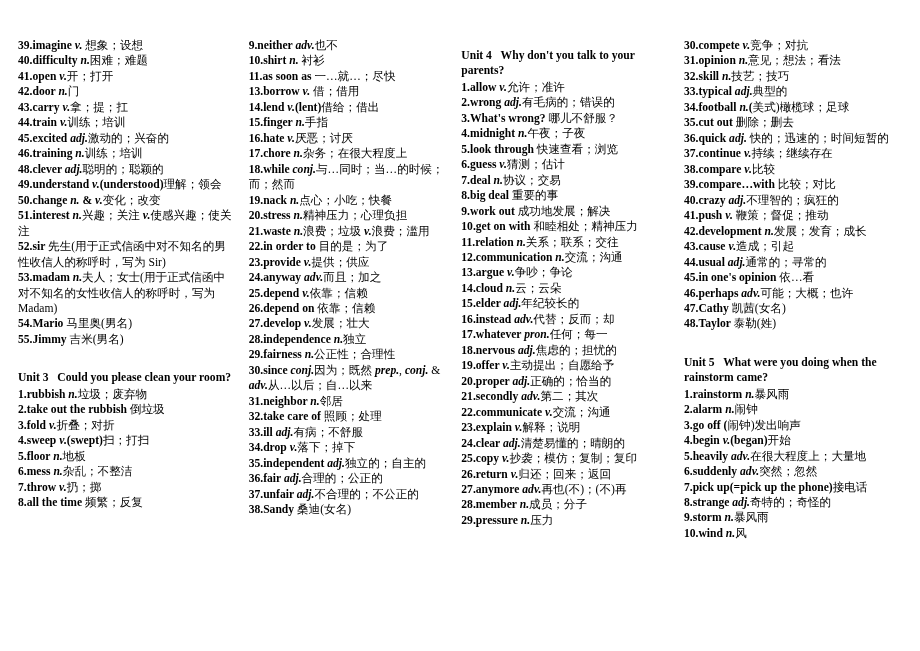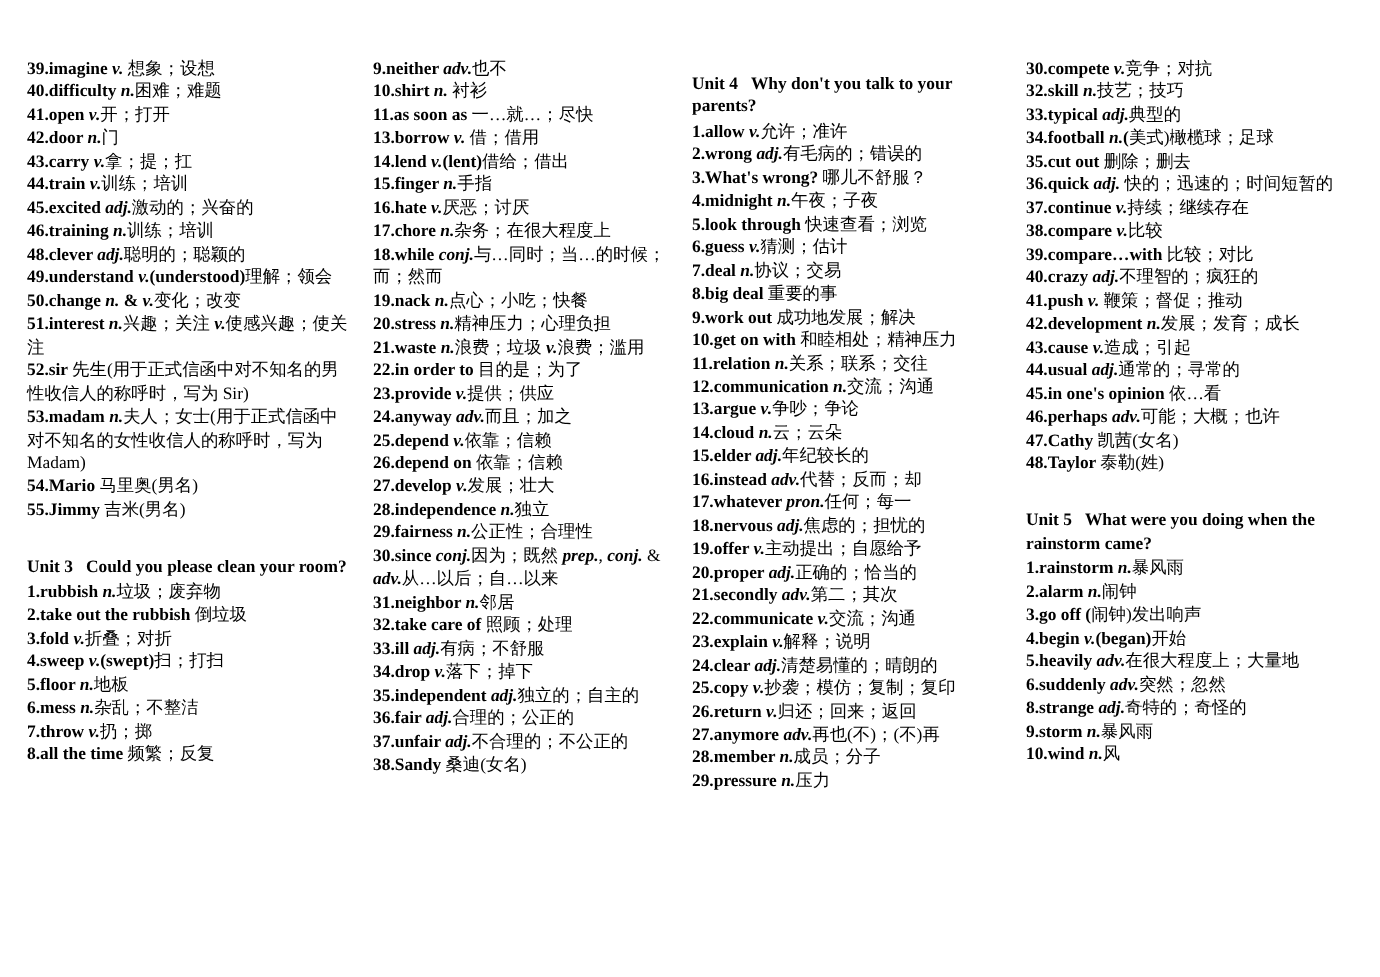--- a/index.html
+++ b/index.html
@@ -156,20 +156,21 @@
       <div class="entry">23.explain <span class="pos">v.</span><span class="def">解释；说明</span></div>
       <div class="entry">24.clear <span class="pos">adj.</span><span class="def">清楚易懂的；晴朗的</span></div>
       <div class="entry">25.copy <span class="pos">v.</span><span class="def">抄袭；模仿；复制；复印</span></div>
       <div class="entry">26.return <span class="pos">v.</span><span class="def">归还；回来；返回</span></div>
       <div class="entry">27.anymore <span class="pos">adv.</span><span class="def">再也(不)；(不)再</span></div>
       <div class="entry">28.member <span class="pos">n.</span><span class="def">成员；分子</span></div>
       <div class="entry">29.pressure <span class="pos">n.</span><span class="def">压力</span></div>
     </div>
   <div class="column col-4">
       <div class="entry">30.compete <span class="pos">v.</span><span class="def">竞争；对抗</span></div>
+      <div class="entry">31.opinion <span class="pos">n.</span><span class="def">意见；想法；看法</span></div>
       <div class="entry">32.skill <span class="pos">n.</span><span class="def">技艺；技巧</span></div>
       <div class="entry">33.typical <span class="pos">adj.</span><span class="def">典型的</span></div>
       <div class="entry">34.football <span class="pos">n.</span>(<span class="def">美式)橄榄球；足球</span></div>
       <div class="entry">35.cut out <span class="def">删除；删去</span></div>
       <div class="entry">36.quick <span class="pos">adj.</span> <span class="def">快的；迅速的；时间短暂的</span></div>
       <div class="entry">37.continue <span class="pos">v.</span><span class="def">持续；继续存在</span></div>
       <div class="entry">38.compare <span class="pos">v.</span><span class="def">比较</span></div>
       <div class="entry">39.compare…with <span class="def">比较；对比</span></div>
       <div class="entry">40.crazy <span class="pos">adj.</span><span class="def">不理智的；疯狂的</span></div>
       <div class="entry">41.push <span class="pos">v.</span> <span class="def">鞭策；督促；推动</span></div>
@@ -183,17 +184,18 @@
       <div class="spacer-md"></div>
       <div class="unit-head">
         <span class="ttl">Unit 5&nbsp;&nbsp;&nbsp;What were you doing when the rainstorm came?</span>
       </div>
       <div class="entry">1.rainstorm <span class="pos">n.</span><span class="def">暴风雨</span></div>
       <div class="entry">2.alarm <span class="pos">n.</span><span class="def">闹钟</span></div>
       <div class="entry">3.go off (<span class="def">闹钟)发出响声</span></div>
       <div class="entry">4.begin <span class="pos">v.</span>(began)<span class="def">开始</span></div>
       <div class="entry">5.heavily <span class="pos">adv.</span><span class="def">在很大程度上；大量地</span></div>
       <div class="entry">6.suddenly <span class="pos">adv.</span><span class="def">突然；忽然</span></div>
+      <div class="entry">7.pick up(=pick up the phone)<span class="def">接电话</span></div>
       <div class="entry">8.strange <span class="pos">adj.</span><span class="def">奇特的；奇怪的</span></div>
       <div class="entry">9.storm <span class="pos">n.</span><span class="def">暴风雨</span></div>
       <div class="entry">10.wind <span class="pos">n.</span><span class="def">风</span></div>
     </div>
 </div>
 
 </body></html>

